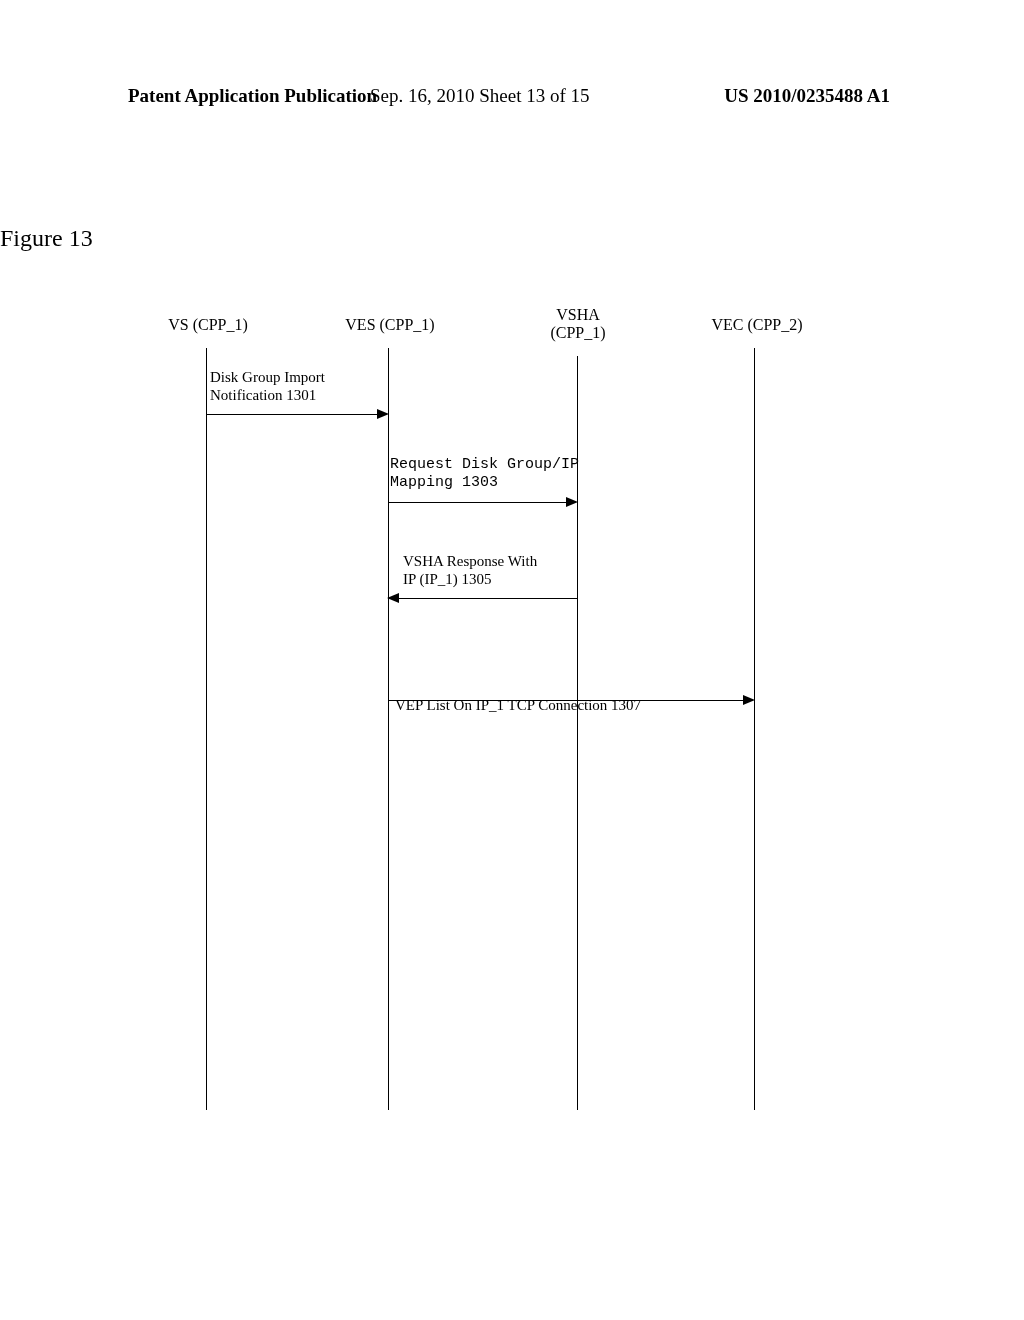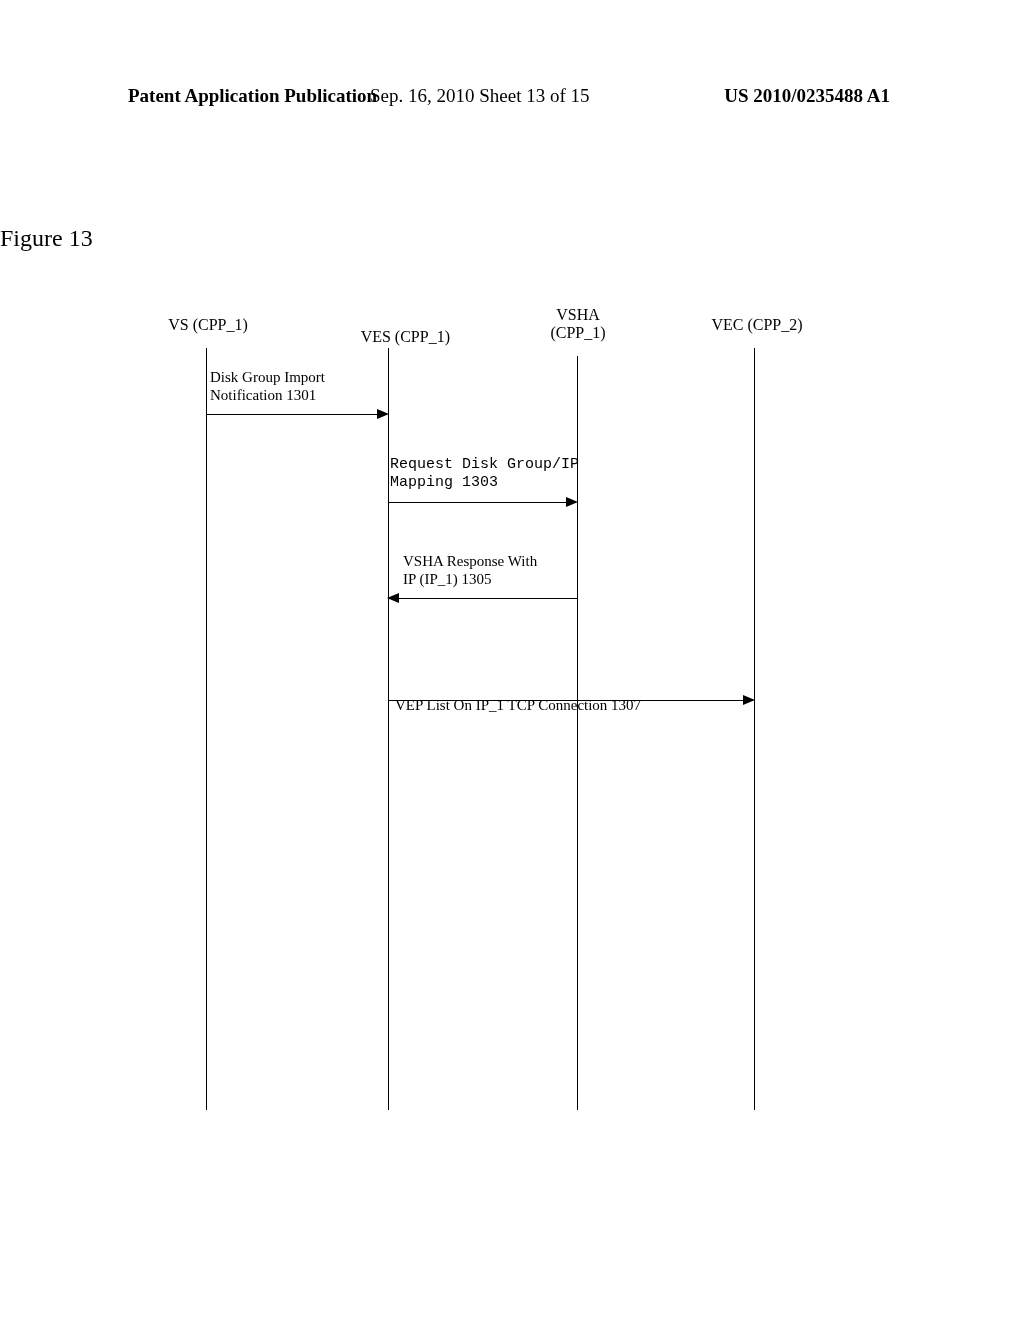--- a/index.html
+++ b/index.html
@@ -87,21 +87,21 @@
 
 <div class="header">
   <span class="header-left">Patent Application Publication</span>
   <span class="header-mid">Sep. 16, 2010  Sheet 13 of 15</span>
   <span class="header-right">US 2010/0235488 A1</span>
 </div>
 
 <div class="figure-title">Figure 13</div>
 
 <div class="lifeline-label" style="top:316px; left:148px; width:120px;">VS (CPP_1)</div>
-<div class="lifeline-label" style="top:328px; left:330px; width:120px;text-align:right;">VES (CPP_1)</div>
+<div class="lifeline-label" style="top:316px; left:330px; width:120px;">VES (CPP_1)</div>
 <div class="lifeline-label" style="top:306px; left:518px; width:120px;">
   <span>VSHA</span><br>
   <span>(CPP_1)</span>
 </div>
 <div class="lifeline-label" style="top:316px; left:692px; width:130px;">VEC (CPP_2)</div>
 
 <div class="lifeline" style="top:348px; left:206px; height:762px;"></div>
 <div class="lifeline" style="top:348px; left:388px; height:762px;"></div>
 <div class="lifeline" style="top:356px; left:577px; height:754px;"></div>
 <div class="lifeline" style="top:348px; left:754px; height:762px;"></div>

